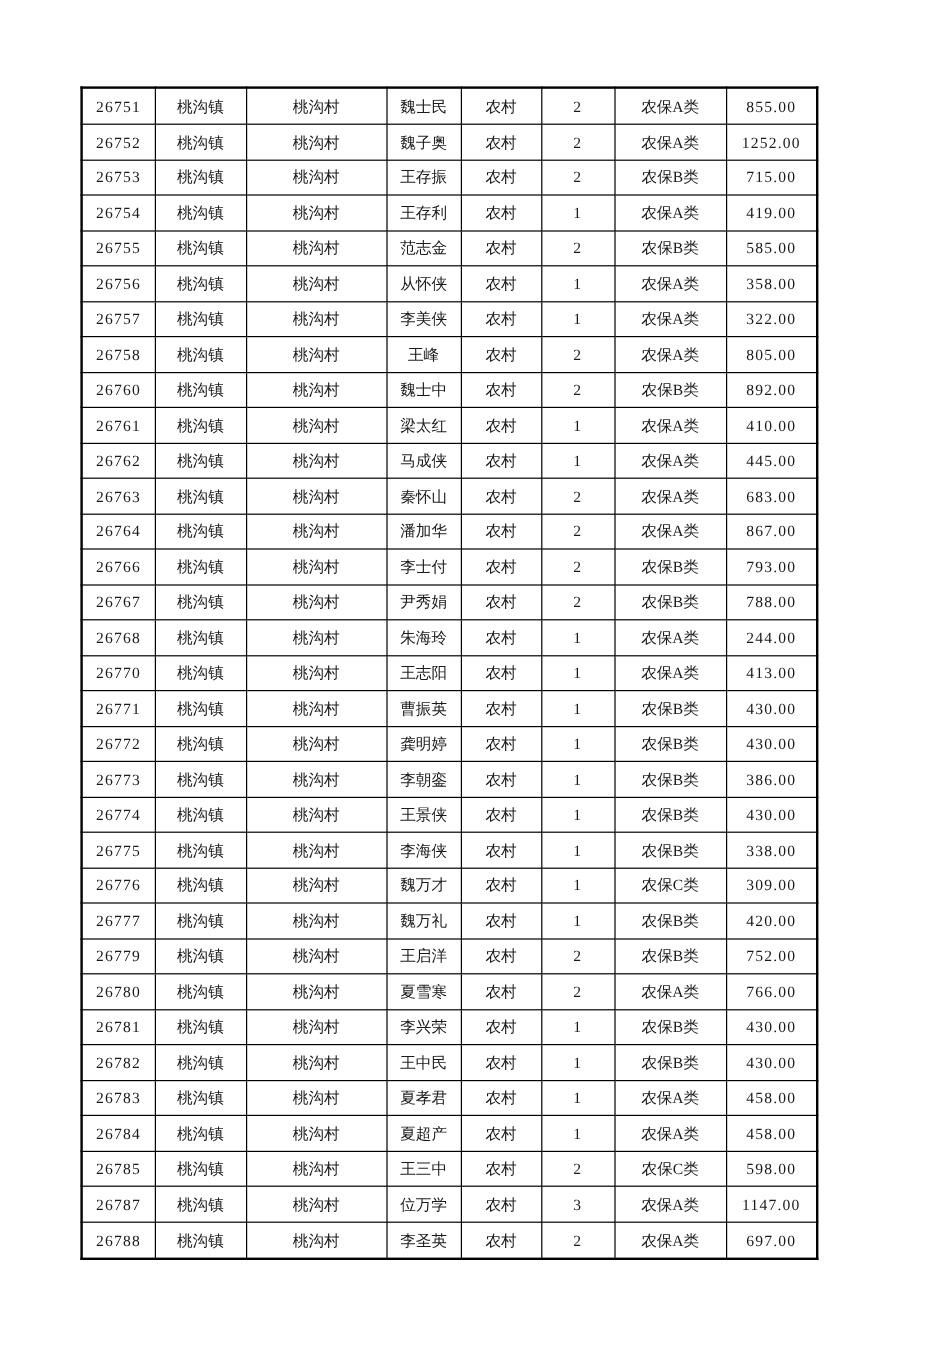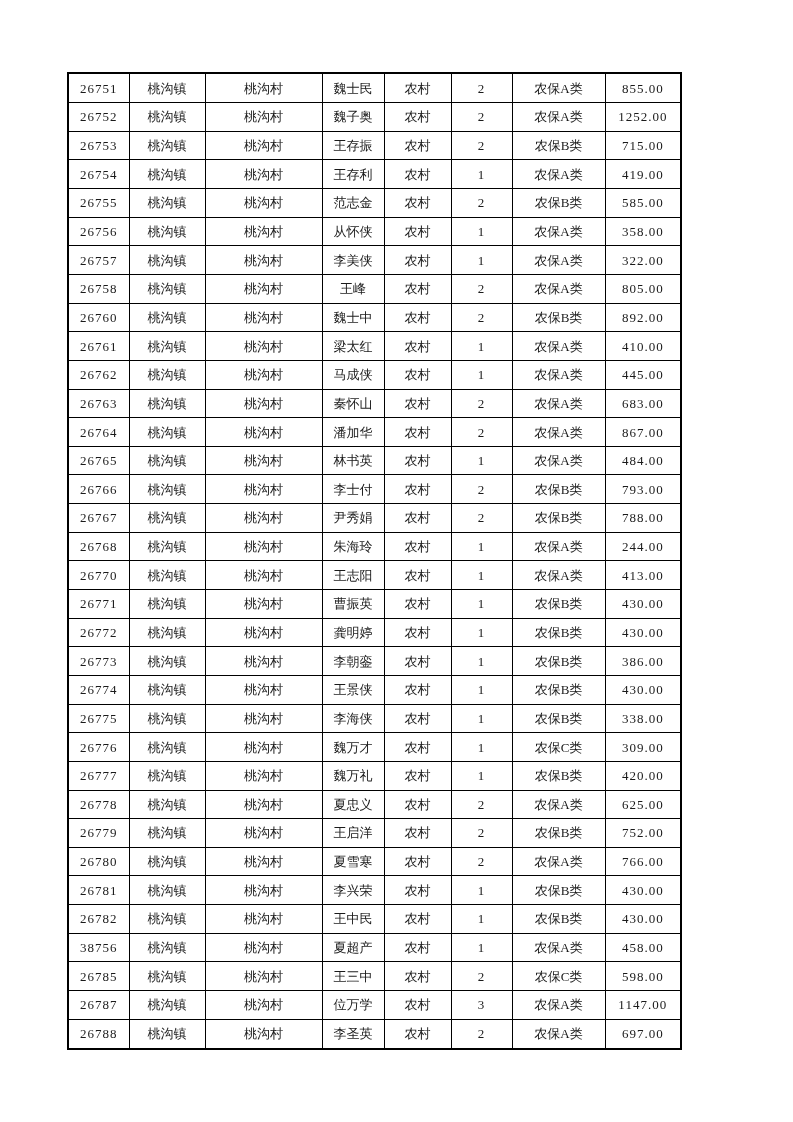--- a/index.html
+++ b/index.html
@@ -190,30 +190,20 @@
         <td class="num">26764</td>
         <td>桃沟镇</td>
         <td>桃沟村</td>
         <td>潘加华</td>
         <td>农村</td>
         <td class="num">2</td>
         <td>农保A类</td>
         <td class="num">867.00</td>
       </tr>
         <tr>
-        <td class="num">26765</td>
-        <td>桃沟镇</td>
-        <td>桃沟村</td>
-        <td>林书英</td>
-        <td>农村</td>
-        <td class="num">1</td>
-        <td>农保A类</td>
-        <td class="num">484.00</td>
-      </tr>
-        <tr>
         <td class="num">26766</td>
         <td>桃沟镇</td>
         <td>桃沟村</td>
         <td>李士付</td>
         <td>农村</td>
         <td class="num">2</td>
         <td>农保B类</td>
         <td class="num">793.00</td>
       </tr>
         <tr>
@@ -310,30 +300,20 @@
         <td class="num">26777</td>
         <td>桃沟镇</td>
         <td>桃沟村</td>
         <td>魏万礼</td>
         <td>农村</td>
         <td class="num">1</td>
         <td>农保B类</td>
         <td class="num">420.00</td>
       </tr>
         <tr>
-        <td class="num">26778</td>
-        <td>桃沟镇</td>
-        <td>桃沟村</td>
-        <td>夏忠义</td>
-        <td>农村</td>
-        <td class="num">2</td>
-        <td>农保A类</td>
-        <td class="num">625.00</td>
-      </tr>
-        <tr>
         <td class="num">26779</td>
         <td>桃沟镇</td>
         <td>桃沟村</td>
         <td>王启洋</td>
         <td>农村</td>
         <td class="num">2</td>
         <td>农保B类</td>
         <td class="num">752.00</td>
       </tr>
         <tr>
@@ -360,21 +340,31 @@
         <td class="num">26782</td>
         <td>桃沟镇</td>
         <td>桃沟村</td>
         <td>王中民</td>
         <td>农村</td>
         <td class="num">1</td>
         <td>农保B类</td>
         <td class="num">430.00</td>
       </tr>
         <tr>
-        <td class="num">38756</td>
+        <td class="num">26783</td>
+        <td>桃沟镇</td>
+        <td>桃沟村</td>
+        <td>夏孝君</td>
+        <td>农村</td>
+        <td class="num">1</td>
+        <td>农保A类</td>
+        <td class="num">458.00</td>
+      </tr>
+        <tr>
+        <td class="num">26784</td>
         <td>桃沟镇</td>
         <td>桃沟村</td>
         <td>夏超产</td>
         <td>农村</td>
         <td class="num">1</td>
         <td>农保A类</td>
         <td class="num">458.00</td>
       </tr>
         <tr>
         <td class="num">26785</td>

